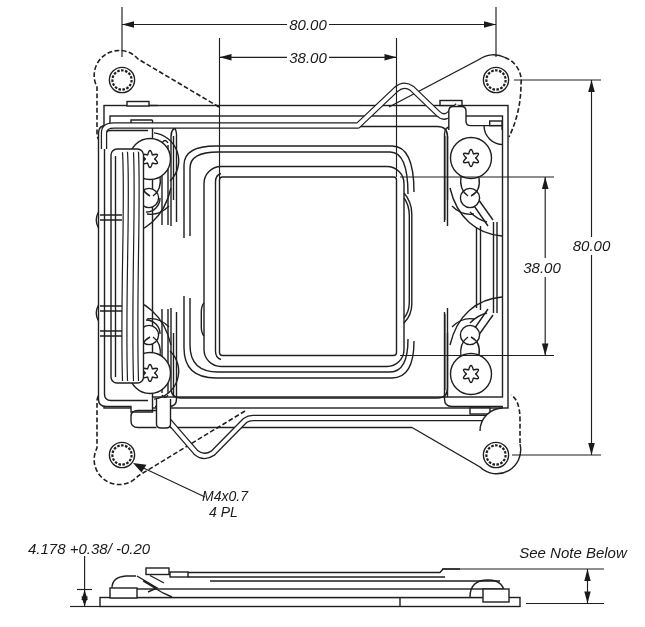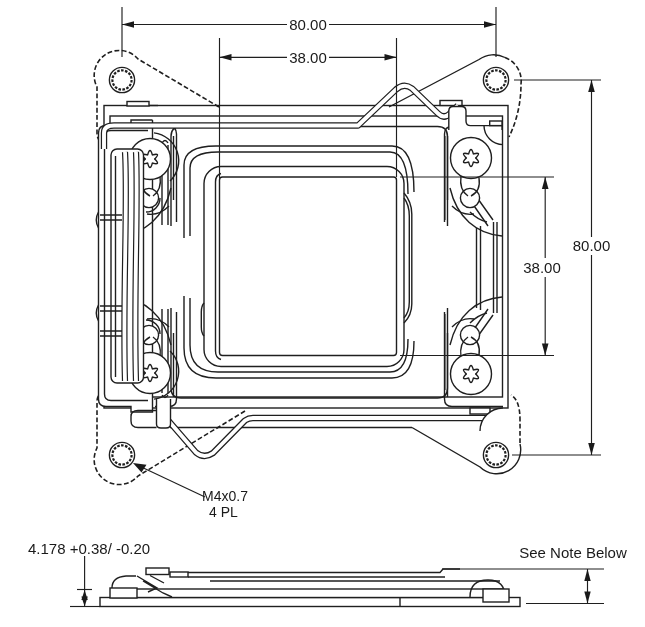--- a/index.html
+++ b/index.html
@@ -1,16 +1,16 @@
 <!DOCTYPE html>
 <html><head>
 <meta charset="utf-8">
 <style>
 html,body{margin:0;padding:0;background:#fff;}
-#wrap{width:645px;height:627px;position:relative;overflow:hidden;}
+#wrap{width:645px;height:627px;position:relative;overflow:hidden;font-style:italic;}
 text{font-family:"Liberation Sans",sans-serif;fill:#1a1a1a;stroke:none;}
 </style>
 </head>
 <body>
 <div id="wrap">
 <svg width="645" height="627" viewBox="0 0 645 627">
 <g fill="none" stroke="#1f1f1f" stroke-width="1.4">
 
 <g stroke-dasharray="4.8 2.4" stroke-width="1.6">
 <path d="M219,107 L138,59 A25,25 0 0 0 97,87 L97,133 Q97,141 104,144"></path>

